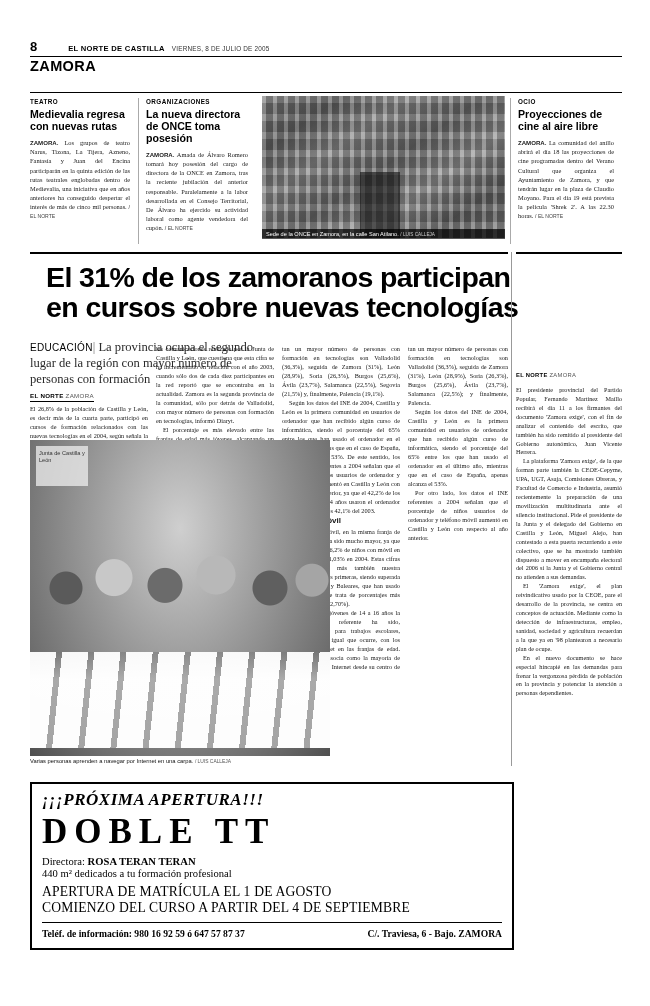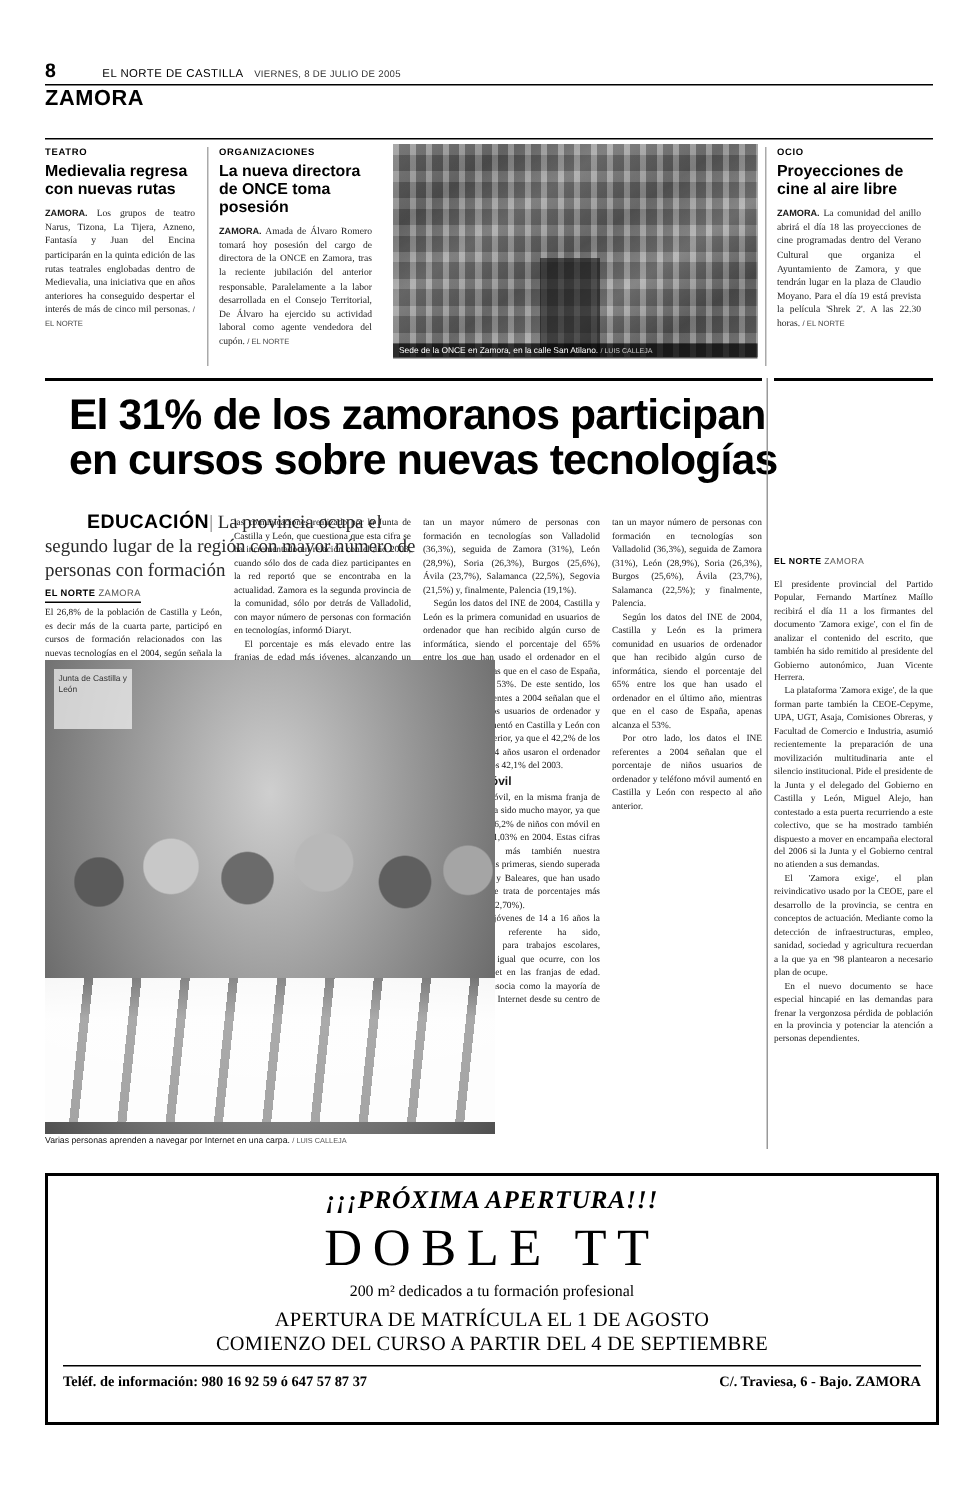--- a/index.html
+++ b/index.html
@@ -19,21 +19,21 @@
     position: absolute; left: 30px; top: 40px; width: 592px;
     display: flex; align-items: baseline; gap: 7px;
     border-bottom: 1.6px solid #000; padding-bottom: 3px;
   }
   .folio {
     font-family: "Liberation Sans", sans-serif;
     font-weight: bold; font-size: 13px; line-height: 1;
   }
   .paper-name {
     font-family: "Liberation Sans", sans-serif;
-    font-weight: normal; font-size: 7.6px; letter-spacing: .3px; padding-left: 24px;
+    font-weight: bold; font-size: 7.6px; letter-spacing: .3px; padding-left: 24px;
   }
   .issue-date {
     font-family: "Liberation Sans", sans-serif;
     font-size: 6.4px; letter-spacing: .2px; color: #333;
   }
   .section-title {
     position: absolute; left: 30px; top: 58px;
     font-family: "Liberation Sans", sans-serif;
     font-weight: bold; font-size: 14.5px; letter-spacing: .4px;
   }
@@ -105,21 +105,21 @@
     font-family: "Liberation Sans", sans-serif;
     font-weight: bold; font-size: 28.5px; line-height: 1.07;
     letter-spacing: -.6px;
   }
   .subhead {
     position: absolute; left: 30px; top: 340px; width: 248px;
     font-size: 12.6px; line-height: 1.26; color: #2a2a2a;
   }
   .subhead .tag {
     font-family: "Liberation Sans", sans-serif;
-    font-weight: bold; font-size: 13px; letter-spacing: .3px; color: #000; margin-left: 28px;
+    font-weight: normal; font-size: 10px; letter-spacing: .3px; color: #000;
   }
   .subhead .bar { color: #777; }
 
   .byline {
     position: absolute; left: 30px; top: 392px;
     font-family: "Liberation Sans", sans-serif;
     font-size: 6.2px; font-weight: bold; letter-spacing: .3px;
     border-bottom: .8px solid #000; padding-bottom: 2px;
   }
   .byline .place { font-weight: normal; color: #555; }
@@ -201,34 +201,33 @@
   .side-byline .place { font-weight: normal; color: #555; }
   .side-body {
     position: absolute; left: 516px; top: 386px; width: 106px;
     font-size: 6.2px; line-height: 1.44; text-align: justify; color: #161616;
   }
   .side-body p { margin: 0; text-indent: 7px; }
   .side-body p.first { text-indent: 0; }
 
   
   .ad {
-    position: absolute; left: 30px; top: 782px; width: 596px; height: 168px;
+    position: absolute; left: 30px; top: 782px; width: 484px; height: 168px;
     border: 2px solid #000; padding: 6px 10px;
-    text-align: center;
   }
   .ad .ad-pre {
     font-family: "Liberation Serif", serif; font-style: italic;
     font-weight: bold; font-size: 17px; letter-spacing: .5px; margin-bottom: 2px;
   }
   .ad .ad-line1 {
     font-family: "Liberation Serif", serif; font-weight: bold;
     font-size: 19.5px; letter-spacing: -.1px; margin-bottom: 2px;
   }
   .ad .ad-brand {
-    font-family: "Liberation Serif", serif; font-weight: normal;
+    font-family: "Liberation Serif", serif; font-weight: bold;
     font-size: 35px; letter-spacing: 7px; margin: 2px 0 4px 0;
   }
   .ad .ad-dir { font-size: 10.6px; margin-bottom: 1px; }
   .ad .ad-dir b { font-family: "Liberation Serif", serif; }
   .ad .ad-area { font-size: 10.6px; margin-bottom: 5px; }
   .ad .ad-line2 { font-size: 13.6px; letter-spacing: .2px; }
   .ad .ad-line3 { font-size: 13.6px; letter-spacing: .2px; margin-bottom: 6px; }
   .ad .ad-foot {
     display: flex; justify-content: space-between; align-items: baseline;
     border-top: 1.4px solid #000; padding-top: 5px; margin-top: 4px;
@@ -341,21 +340,25 @@
   <div class="side-body">
     <p class="first">El presidente provincial del Partido Popular, Fernando Martínez Maíllo recibirá el día 11 a los firmantes del documento 'Zamora exige', con el fin de analizar el contenido del escrito, que también ha sido remitido al presidente del Gobierno autonómico, Juan Vicente Herrera.</p>
     <p>La plataforma 'Zamora exige', de la que forman parte también la CEOE-Cepyme, UPA, UGT, Asaja, Comisiones Obreras, y Facultad de Comercio e Industria, asumió recientemente la preparación de una movilización multitudinaria ante el silencio institucional. Pide el presidente de la Junta y el delegado del Gobierno en Castilla y León, Miguel Alejo, han contestado a esta puerta recurriendo a este colectivo, que se ha mostrado también dispuesto a mover en encampaña electoral del 2006 si la Junta y el Gobierno central no atienden a sus demandas.</p>
     <p>El 'Zamora exige', el plan reivindicativo usado por la CEOE, pare el desarrollo de la provincia, se centra en conceptos de actuación. Mediante como la detección de infraestructuras, empleo, sanidad, sociedad y agricultura recuerdan a la que ya en '98 plantearon a necesario plan de ocupe.</p>
     <p>En el nuevo documento se hace especial hincapié en las demandas para frenar la vergonzosa pérdida de población en la provincia y potenciar la atención a personas dependientes.</p>
   </div>
 
   <div class="ad">
     <div class="ad-pre">¡¡¡PRÓXIMA APERTURA!!!</div>
     <div class="ad-brand">DOBLE TT</div>
-    <div class="ad-area">200 m² dedicados a tu formación profesional</div>
+    <div class="ad-dir">
+      <span>Directora:</span>
+      <b>ROSA TERAN TERAN</b>
+    </div>
+    <div class="ad-area">440 m² dedicados a tu formación profesional</div>
     <div class="ad-line2">APERTURA DE MATRÍCULA EL 1 DE AGOSTO</div>
     <div class="ad-line3">COMIENZO DEL CURSO A PARTIR DEL 4 DE SEPTIEMBRE</div>
     <div class="ad-foot">
       <span>Teléf. de información: 980 16 92 59 ó 647 57 87 37</span>
       <span>C/. Traviesa, 6 - Bajo. ZAMORA</span>
     </div>
   </div>
 
 </div>
 

